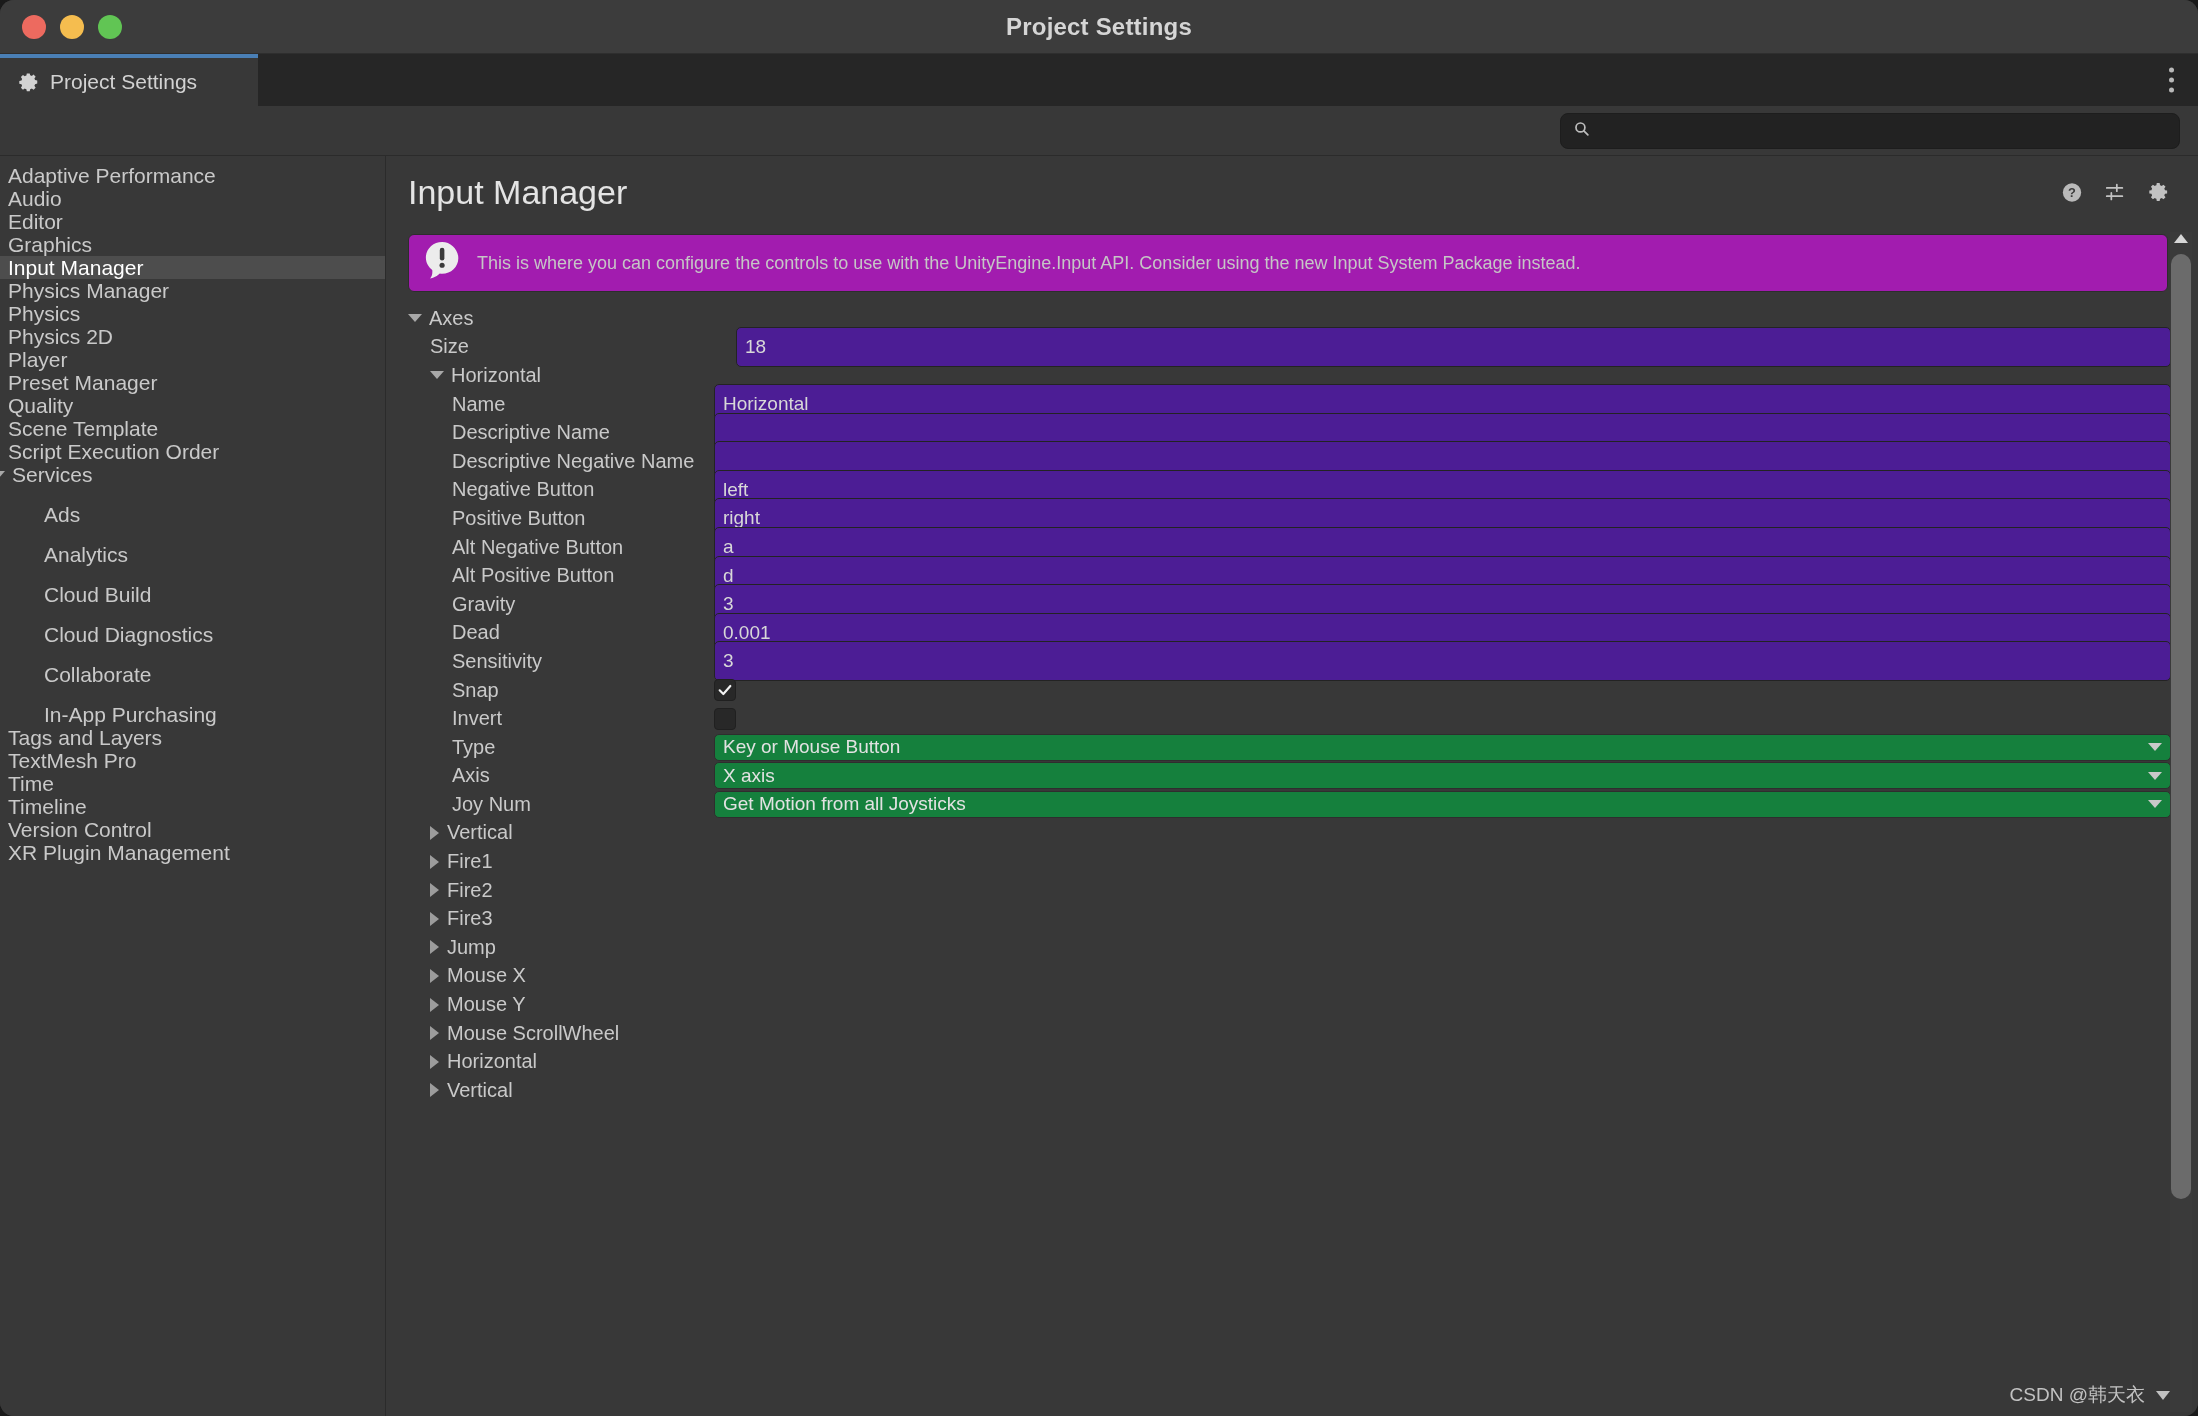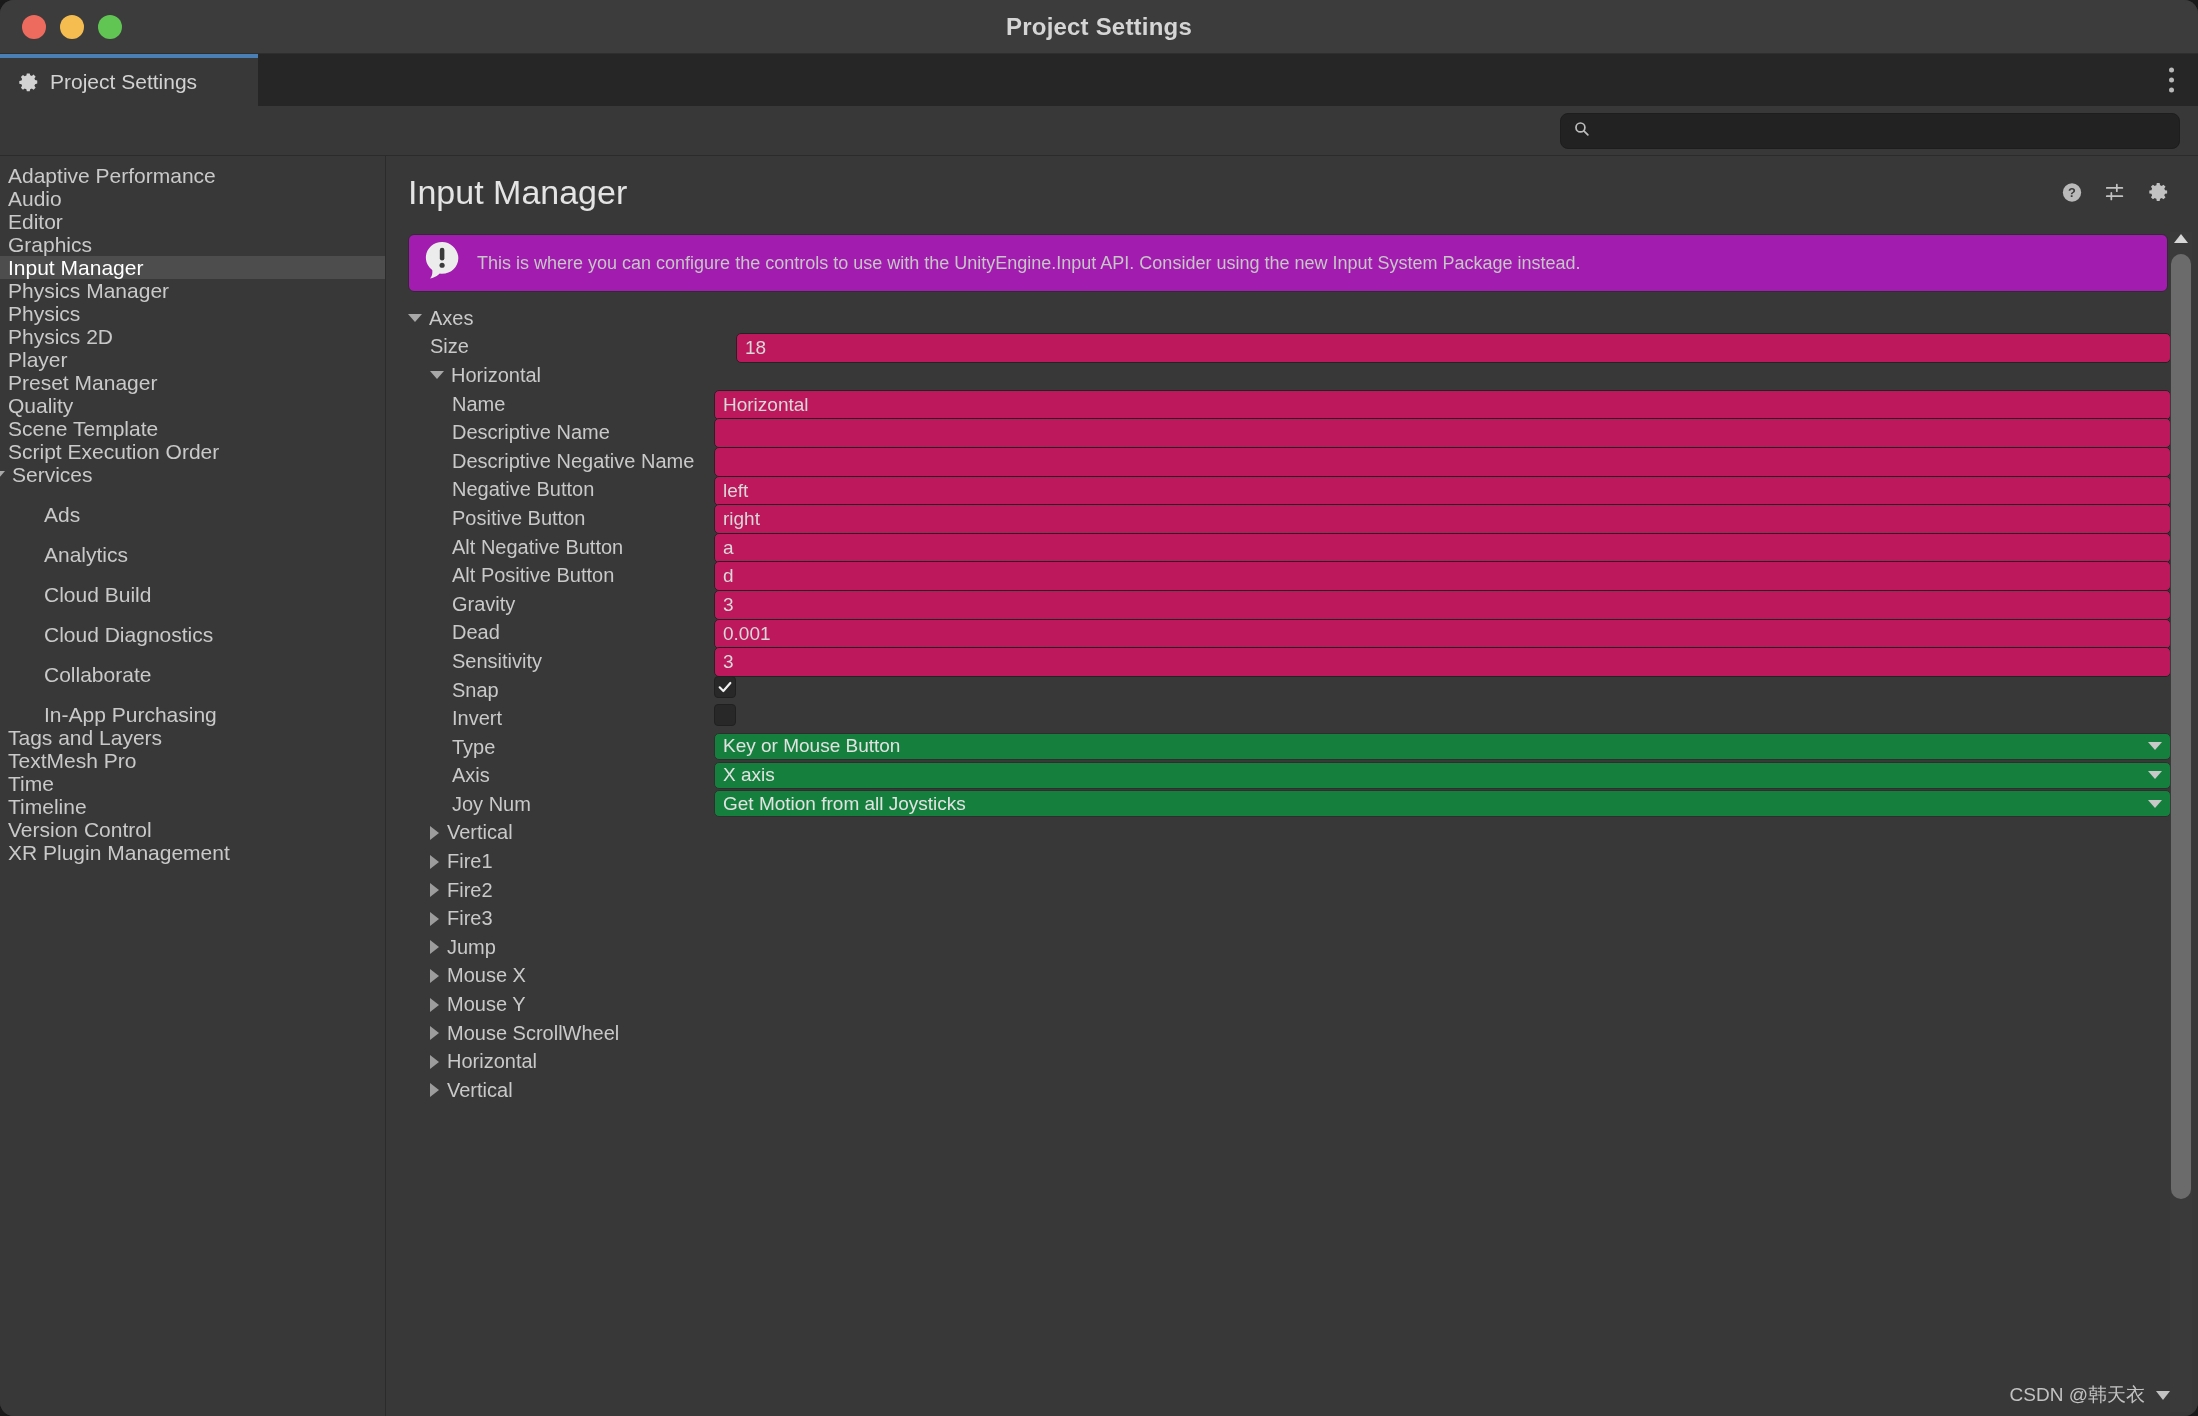--- a/index.html
+++ b/index.html
@@ -143,21 +143,21 @@
     display: flex; align-items: center;
     padding: 0 14px;
   }
   .infobox .bubble { width: 42px; height: 42px; flex: 0 0 42px; }
   .infobox .msg { font-size: 18px; color: #c6c6c6; margin-left: 12px; }
 
   
   .rows { margin-top: 12px; }
   .row {
     height: 28.6px;
-    display: flex; 
+    display: flex; align-items: center;
     padding-left: 22px; padding-right: 27px;
   }
   .lbl {
     font-size: 20px; color: #c9c9c9;
     display: flex; align-items: center;
     white-space: nowrap;
   }
   .w-l0 { width: 350px; }
   .w-l1 { width: 328px; padding-left: 22px; }
   .w-l2 { width: 306px; padding-left: 44px; }
@@ -166,22 +166,22 @@
     border-left: 7px solid transparent; border-right: 7px solid transparent;
     border-top: 8px solid #a8a8a8;
   }
   .lbl .tri-r {
     width: 0; height: 0; margin-right: 8px;
     border-top: 7px solid transparent; border-bottom: 7px solid transparent;
     border-left: 9px solid #9c9c9c;
   }
   .field {
     flex: 1;
-    height: 30px;
-    background: #be185d;
+    height: 40px;
+    background: #4c1d95;
     border: 1px solid #232323;
     border-radius: 5px;
     display: flex; align-items: center;
     padding: 0 8px;
     color: #d8d8d8; font-size: 19px;
     overflow: hidden; white-space: nowrap;
   }
   .dropdown {
     flex: 1;
     height: 27px;

